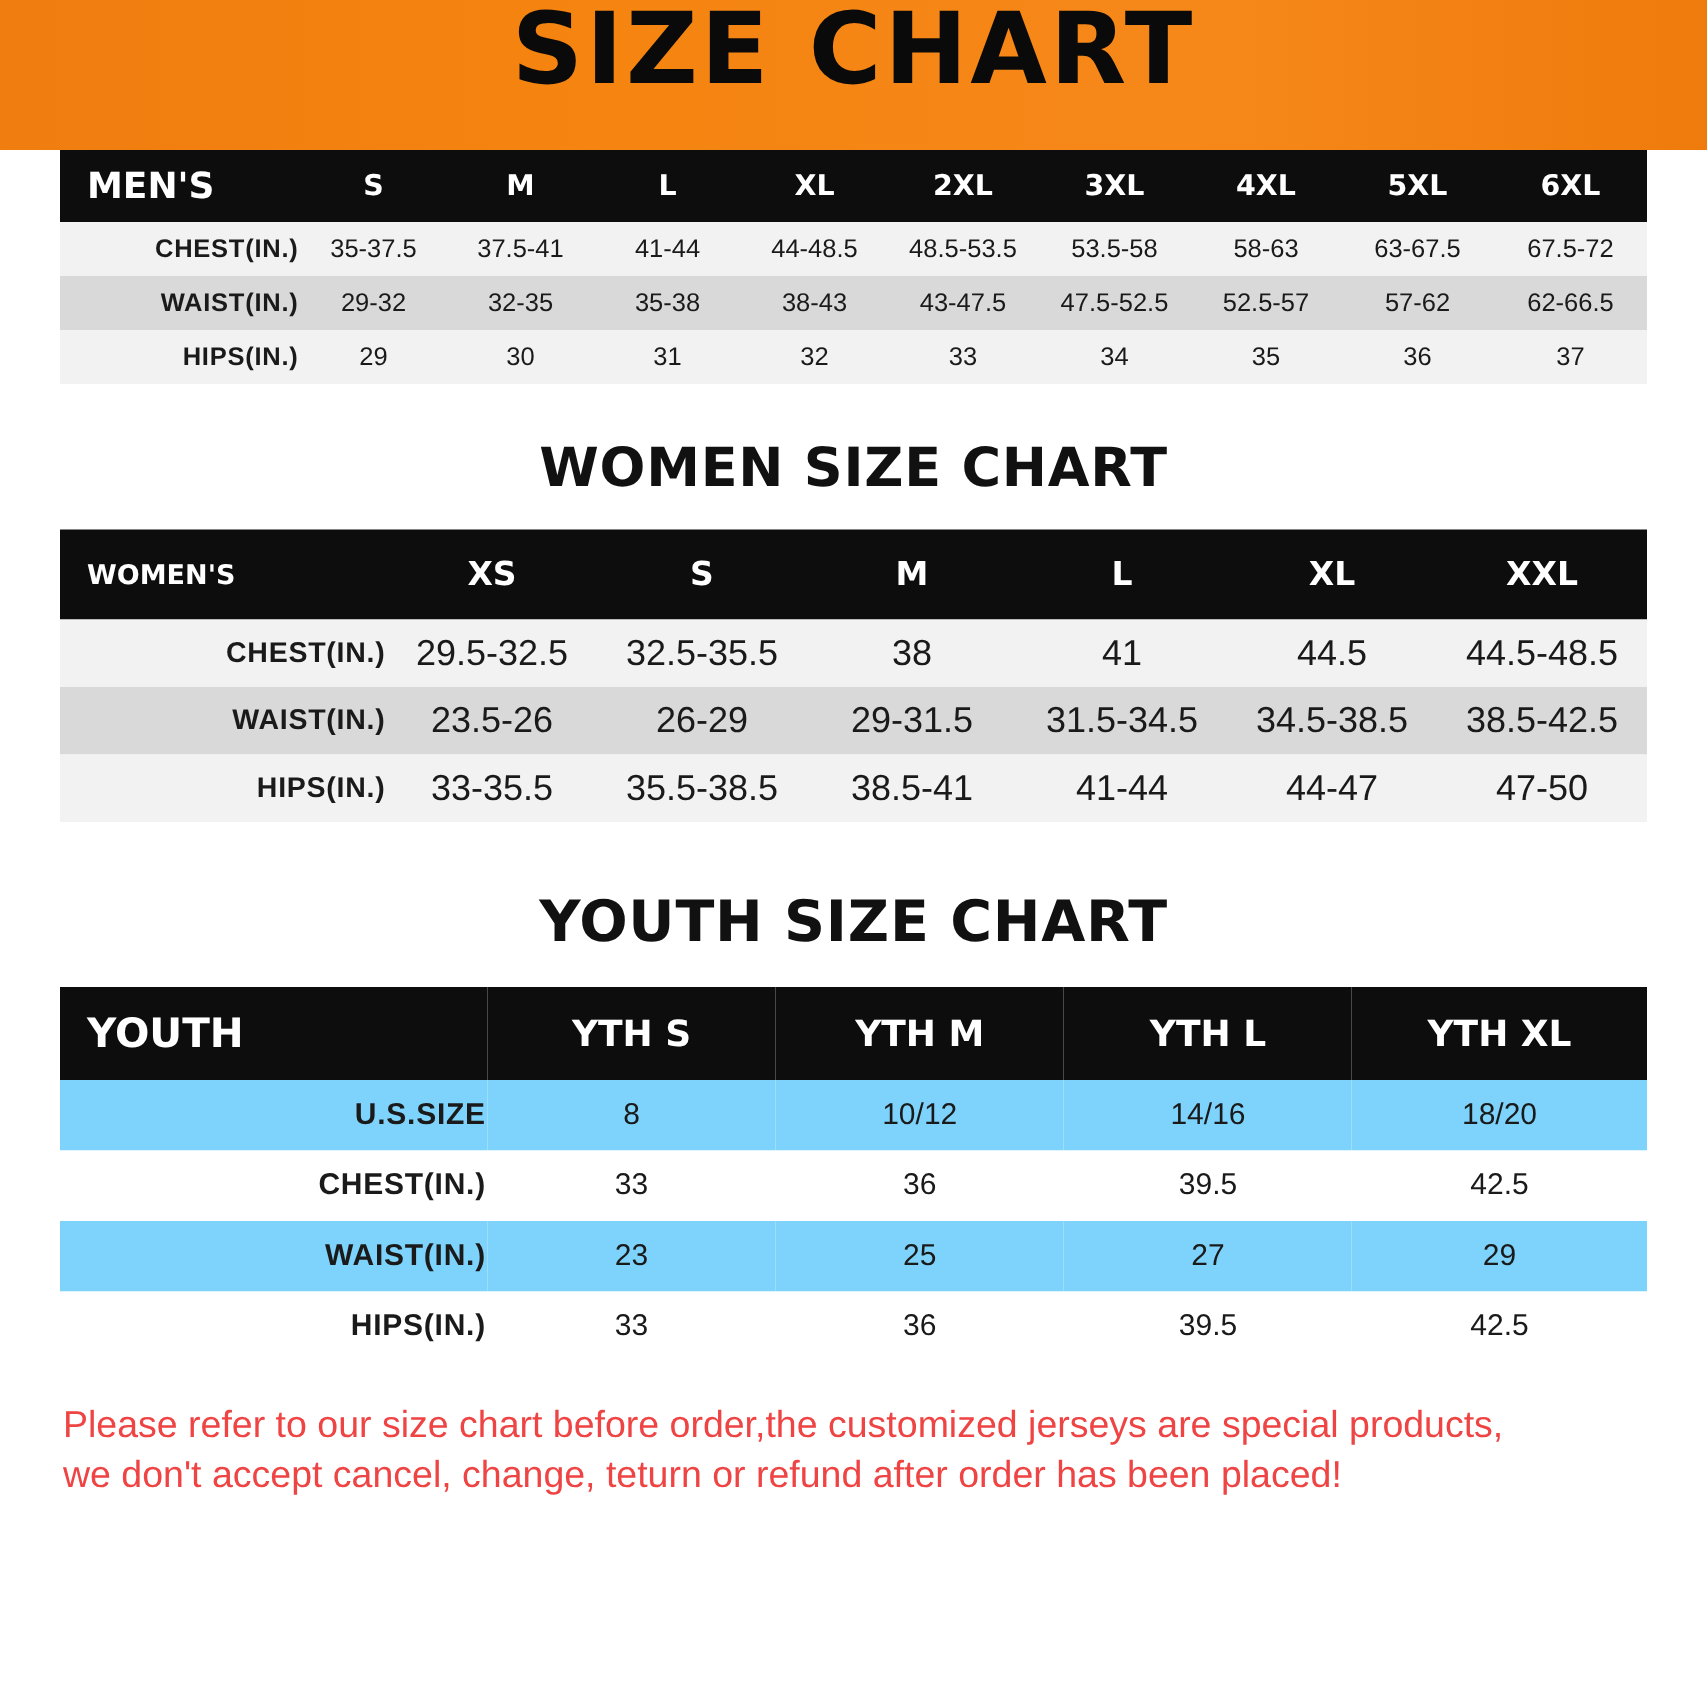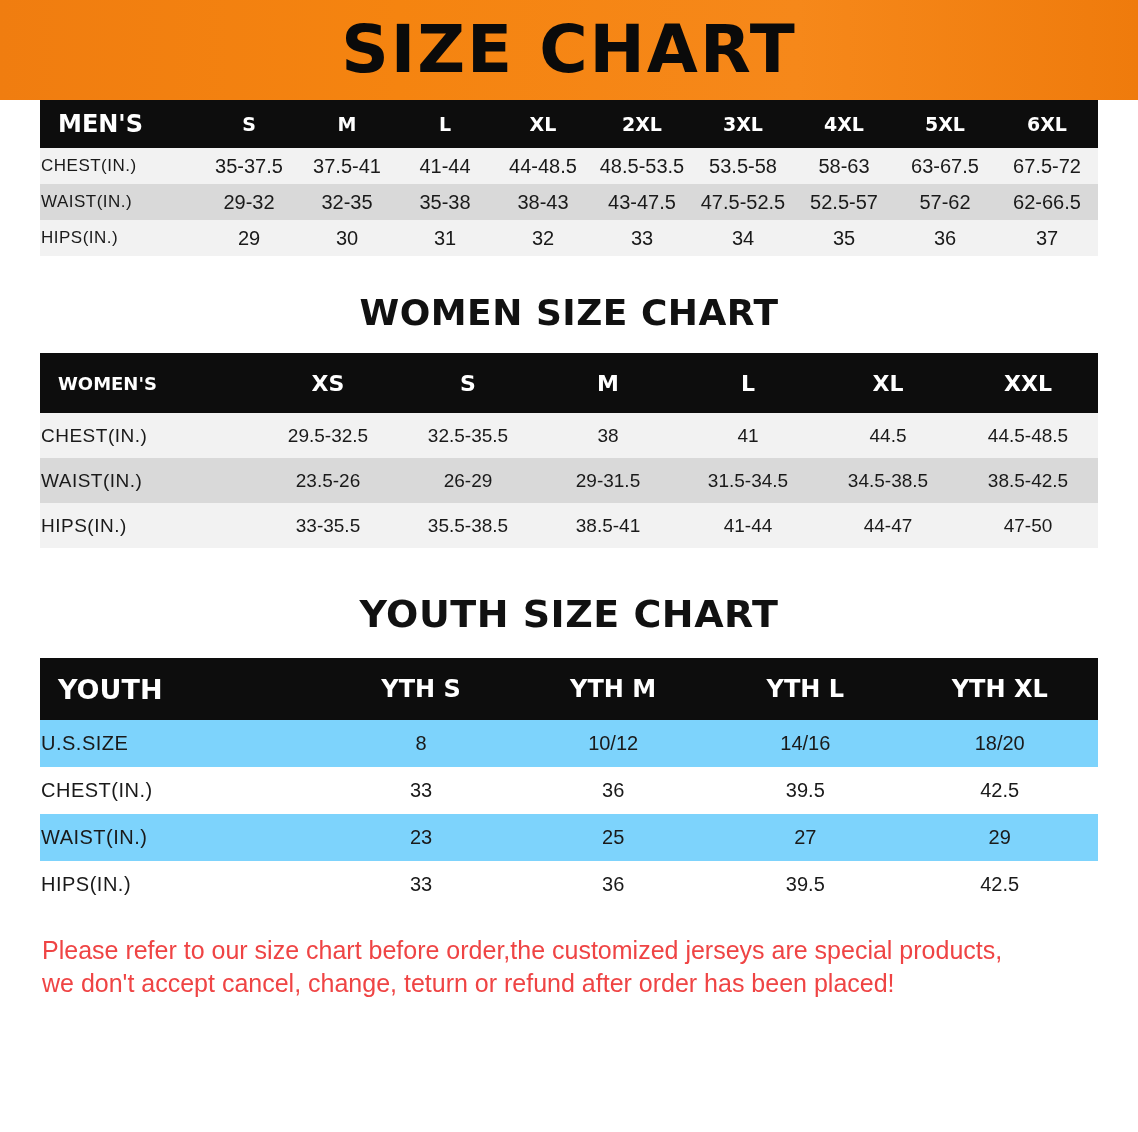--- a/index.html
+++ b/index.html
@@ -18,21 +18,21 @@
     width: 1138px;
     height: 1132px;
     background: #ffffff;
   }
 
   
   .banner {
     height: 100px;
     background: linear-gradient(90deg, #f07d10 0%, #f58410 35%, #f6881a 70%, #ef7b0c 100%);
     display: flex;
-    align-items: center;
+    align-items: flex-start;
     justify-content: center;
     overflow: hidden;
   }
   .banner-title {
     font-family: "DejaVu Sans", sans-serif;
     font-weight: bold;
     font-size: 66px;
     letter-spacing: 2px;
     color: #0a0a0a;
     line-height: 1;
@@ -70,35 +70,36 @@
     background: #0d0d0d;
     color: #ffffff;
     font-family: "DejaVu Sans", sans-serif;
     font-weight: bold;
   }
   table.size thead th.rowlabel {
     text-align: left;
     padding-left: 18px;
   }
   table.size tbody td.rowlabel {
-    text-align: left;
+    text-align: right;
+    font-weight: bold;
   }
   tr.band-dark td { background: #d9d9d9; }
   tr.band-light td { background: #f2f2f2; }
 
   
   .men thead th { height: 46px; font-size: 19px; }
   .men thead th.rowlabel { font-size: 24px; }
-  .men tbody td { height: 34px; font-size: 20px; }
+  .men tbody td { height: 34px; font-size: 17px; }
   .men tbody td.rowlabel { font-size: 17px; letter-spacing: 0.5px; }
 
   
   .women thead th { height: 58px; font-size: 22px; }
   .women thead th.rowlabel { font-size: 18px; }
-  .women tbody td { height: 43px; font-size: 19px; }
+  .women tbody td { height: 43px; font-size: 24px; }
   .women tbody td.rowlabel { font-size: 19px; letter-spacing: 0.5px; }
 
   
   .youth thead th { height: 60px; font-size: 24px; }
   .youth thead th.rowlabel { font-size: 27px; }
   .youth tbody td { height: 45px; font-size: 20px; }
   .youth tbody td.rowlabel { font-size: 20px; letter-spacing: 0.5px; }
   .youth tbody tr.band-light td { background: #ffffff; }
   .youth tbody tr.band-dark td { background: #7dd3fc; }
 

